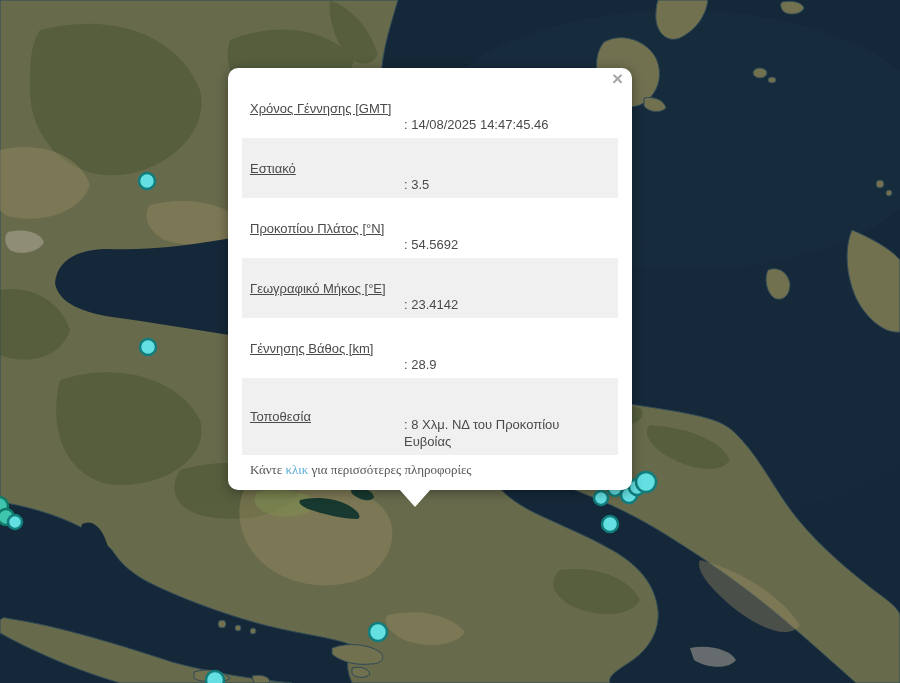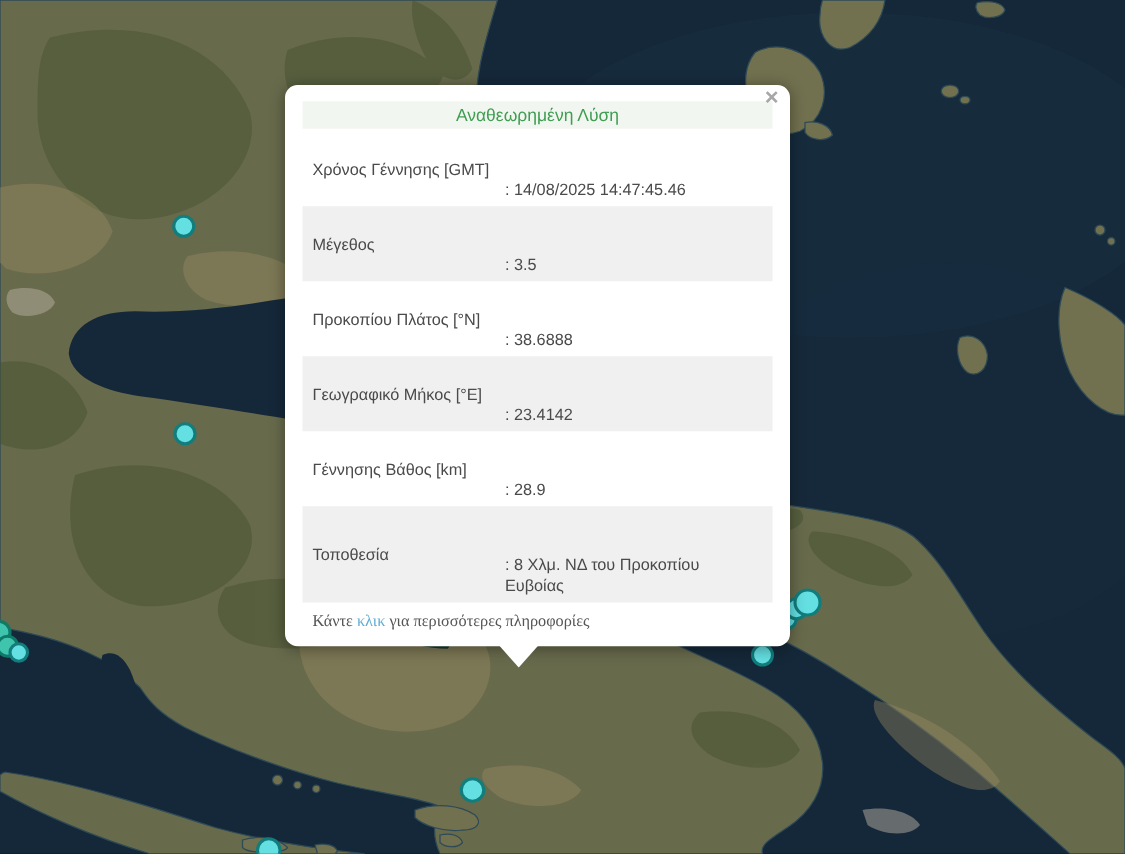--- a/index.html
+++ b/index.html
@@ -18,21 +18,21 @@
          padding:10px 12px 10px;color:#4a4a4a;font-size:13px;}
   .popup-arrow{position:absolute;top:100%;left:171px;margin-top:-1px;width:0;height:0;
          border:16px solid transparent;border-bottom:0;border-top:18px solid #ffffff;}
   .popup-close{position:absolute;top:1px;right:9px;font-size:19px;line-height:19px;
          color:#a7a7a7;cursor:pointer;font-weight:bold;}
   .popup-header{margin:3px 2px 2px;background:#f2f6f0;color:#3f9e52;
          text-align:center;padding:3px 0;font-size:14px;}
   .popup-table{margin:0 2px;}
   .prow{display:flex;align-items:center;padding:2px 8px;line-height:17px;}
   .prow.alt{background:#f0f0f0;}
-  .prow .plabel{width:150px;flex:none;padding:3px 4px 3px 0;}
+  .prow .plabel{width:150px;flex:none;padding:3px 4px 3px 0;text-decoration:underline;}
   .prow .pvalue{flex:1;padding:3px 0;margin-top:33px;}
   .popup-footer{padding:7px 10px 2px;color:#555;font-family:Liberation Serif, serif;}
   .more-link{color:#61aed2;cursor:pointer;}
 
   .eq-marker{cursor:pointer;}
 </style>
 </head>
 <body>
 
 <div class="screen">
@@ -187,34 +187,33 @@
         <circle cx="610" cy="524" r="8" fill="#64dfe2" stroke="#117d7c" stroke-width="2.5" class="eq-marker"></circle>
         <circle cx="378" cy="632" r="9" fill="#64dfe2" stroke="#117d7c" stroke-width="2.5" class="eq-marker"></circle>
         <circle cx="215" cy="680" r="9" fill="#64dfe2" stroke="#117d7c" stroke-width="2.5" class="eq-marker"></circle>
       </g>
   </svg>
 
   <div class="popup">
     <div class="popup-arrow"></div>
     <span class="popup-close">×</span>
 
-    <div class="popup-header">Αναθεωρημένη Λύση</div>
 
     <div class="popup-table">
       <div class="prow">
         <div class="plabel">Χρόνος Γέννησης [GMT]</div>
         <div class="pvalue">: 14/08/2025 14:47:45.46</div>
       </div>
       <div class="prow alt">
-        <div class="plabel">Μέγεθος</div>
+        <div class="plabel">Εστιακό</div>
         <div class="pvalue">: 3.5</div>
       </div>
       <div class="prow">
         <div class="plabel">Προκοπίου Πλάτος [°N]</div>
-        <div class="pvalue">: 38.6888</div>
+        <div class="pvalue">: 54.5692</div>
       </div>
       <div class="prow alt">
         <div class="plabel">Γεωγραφικό Μήκος [°E]</div>
         <div class="pvalue">: 23.4142</div>
       </div>
       <div class="prow">
         <div class="plabel">Γέννησης Βάθος [km]</div>
         <div class="pvalue">: 28.9</div>
       </div>
       <div class="prow alt">

